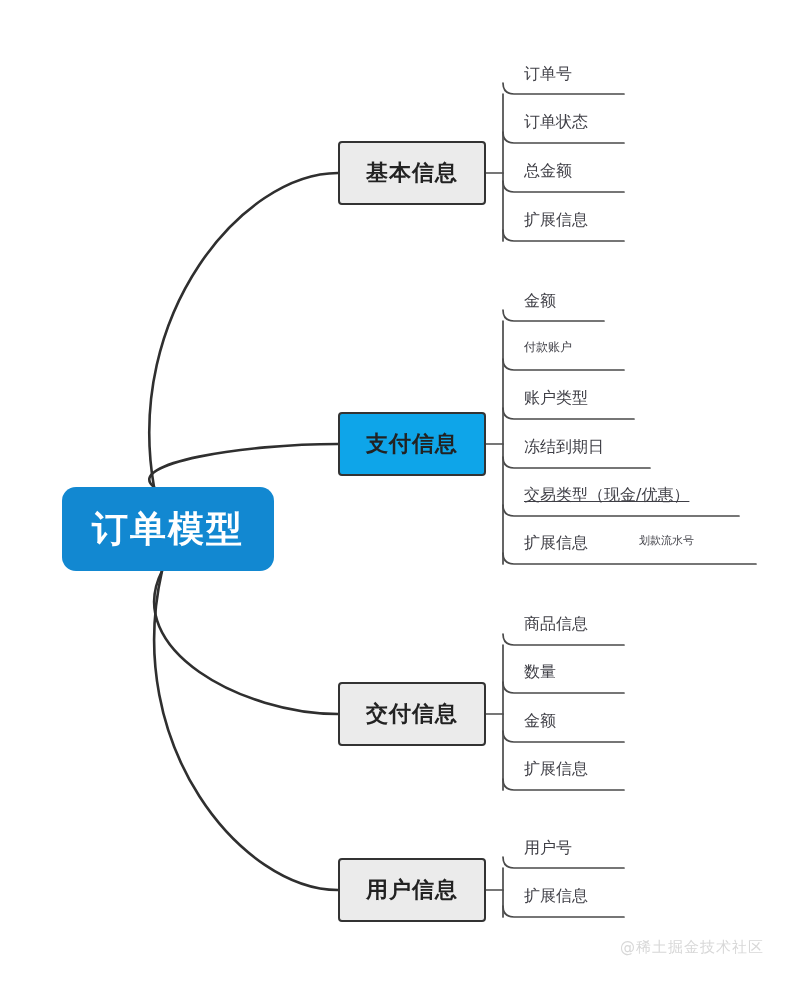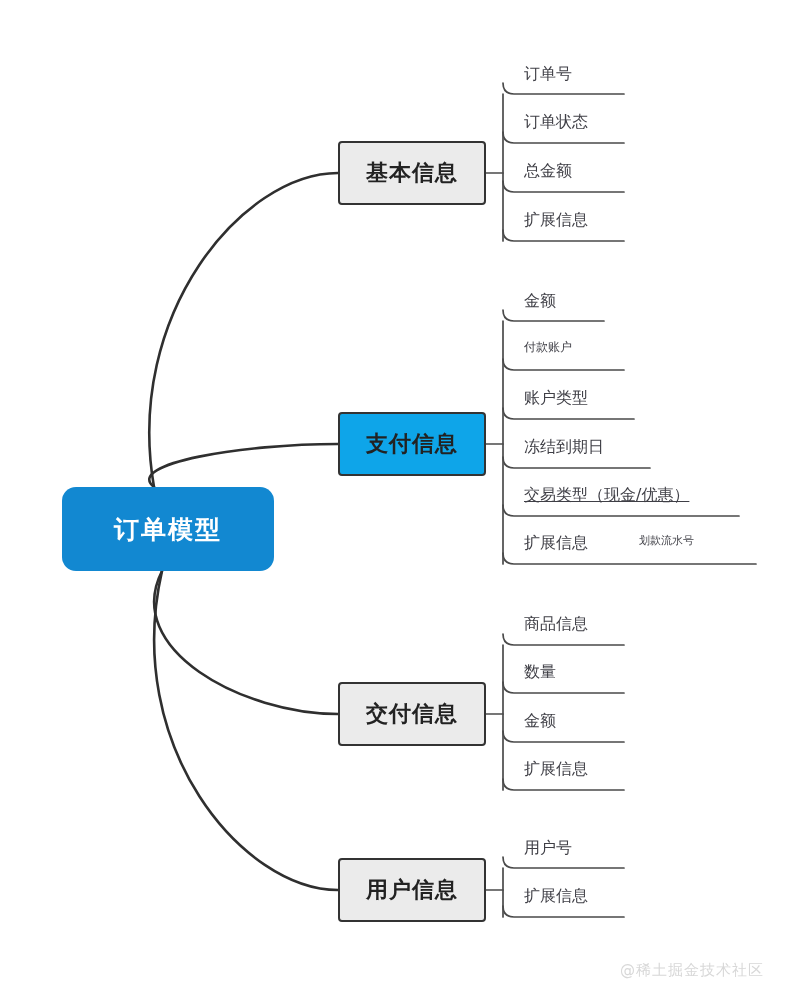--- a/index.html
+++ b/index.html
@@ -107,21 +107,21 @@
       <path d="M 503 731 Q 503 742, 514 742 L 624 742" fill="none" stroke="#4a4a4a" stroke-width="1.7" stroke-linecap="round" stroke-linejoin="round"></path>
       <path d="M 503 779 Q 503 790, 514 790 L 624 790" fill="none" stroke="#4a4a4a" stroke-width="1.7" stroke-linecap="round" stroke-linejoin="round"></path>
       <path d="M 162 571 C 122 746.45, 243 890, 338 890" fill="none" stroke="#2f2f2f" stroke-width="2.6" stroke-linecap="round"></path>
       <path d="M 486 890 L 503 890" fill="none" stroke="#4a4a4a" stroke-width="1.7" stroke-linecap="round"></path>
       <path d="M 503 868 L 503 917" fill="none" stroke="#4a4a4a" stroke-width="1.7" stroke-linecap="round"></path>
       <path d="M 503 857 Q 503 868, 514 868 L 624 868" fill="none" stroke="#4a4a4a" stroke-width="1.7" stroke-linecap="round" stroke-linejoin="round"></path>
       <path d="M 503 906 Q 503 917, 514 917 L 624 917" fill="none" stroke="#4a4a4a" stroke-width="1.7" stroke-linecap="round" stroke-linejoin="round"></path>
     </svg>
 
   <div id="nodes">
-      <div class="root-node" style="left: 62px; top: 487px; width: 212px; height: 84px; font-size: 25px; background: rgb(18, 136, 209); color: rgb(255, 255, 255);">
+      <div class="root-node" style="left: 62px; top: 487px; width: 212px; height: 84px; font-size: 36px; background: rgb(18, 136, 209); color: rgb(255, 255, 255);">
         <span>订单模型</span>
       </div>
       <div class="branch-node" style="left: 338px; top: 141px; width: 148px; height: 64px; font-size: 22px; background: rgb(235, 235, 235); border-color: rgb(51, 51, 51); color: rgb(34, 34, 34);">
         <span>基本信息</span>
       </div>
       <div class="leaf-label" style="left: 524px; top: 64px; font-size: 16px; color: rgb(63, 63, 70);">订单号</div>
       <div class="leaf-label" style="left: 524px; top: 112px; font-size: 16px; color: rgb(63, 63, 70);">订单状态</div>
       <div class="leaf-label" style="left: 524px; top: 161px; font-size: 16px; color: rgb(63, 63, 70);">总金额</div>
       <div class="leaf-label" style="left: 524px; top: 210px; font-size: 16px; color: rgb(63, 63, 70);">扩展信息</div>
       <div class="branch-node" style="left: 338px; top: 412px; width: 148px; height: 64px; font-size: 22px; background: #0ea5e9; border-color: rgb(51, 51, 51); color: rgb(34, 34, 34);">
@@ -141,15 +141,15 @@
       <div class="leaf-label" style="left: 524px; top: 662px; font-size: 16px; color: rgb(63, 63, 70);">数量</div>
       <div class="leaf-label" style="left: 524px; top: 711px; font-size: 16px; color: rgb(63, 63, 70);">金额</div>
       <div class="leaf-label" style="left: 524px; top: 759px; font-size: 16px; color: rgb(63, 63, 70);">扩展信息</div>
       <div class="branch-node" style="left: 338px; top: 858px; width: 148px; height: 64px; font-size: 22px; background: rgb(235, 235, 235); border-color: rgb(51, 51, 51); color: rgb(34, 34, 34);">
         <span>用户信息</span>
       </div>
       <div class="leaf-label" style="left: 524px; top: 838px; font-size: 16px; color: rgb(63, 63, 70);">用户号</div>
       <div class="leaf-label" style="left: 524px; top: 886px; font-size: 16px; color: rgb(63, 63, 70);">扩展信息</div>
     </div>
 
-  <div class="watermark" style="left: 620px; top: 938px; margin-top: 23px;">@稀土掘金技术社区</div>
+  <div class="watermark" style="left: 620px; top: 938px;">@稀土掘金技术社区</div>
 
 </div>
 
 </body></html>

